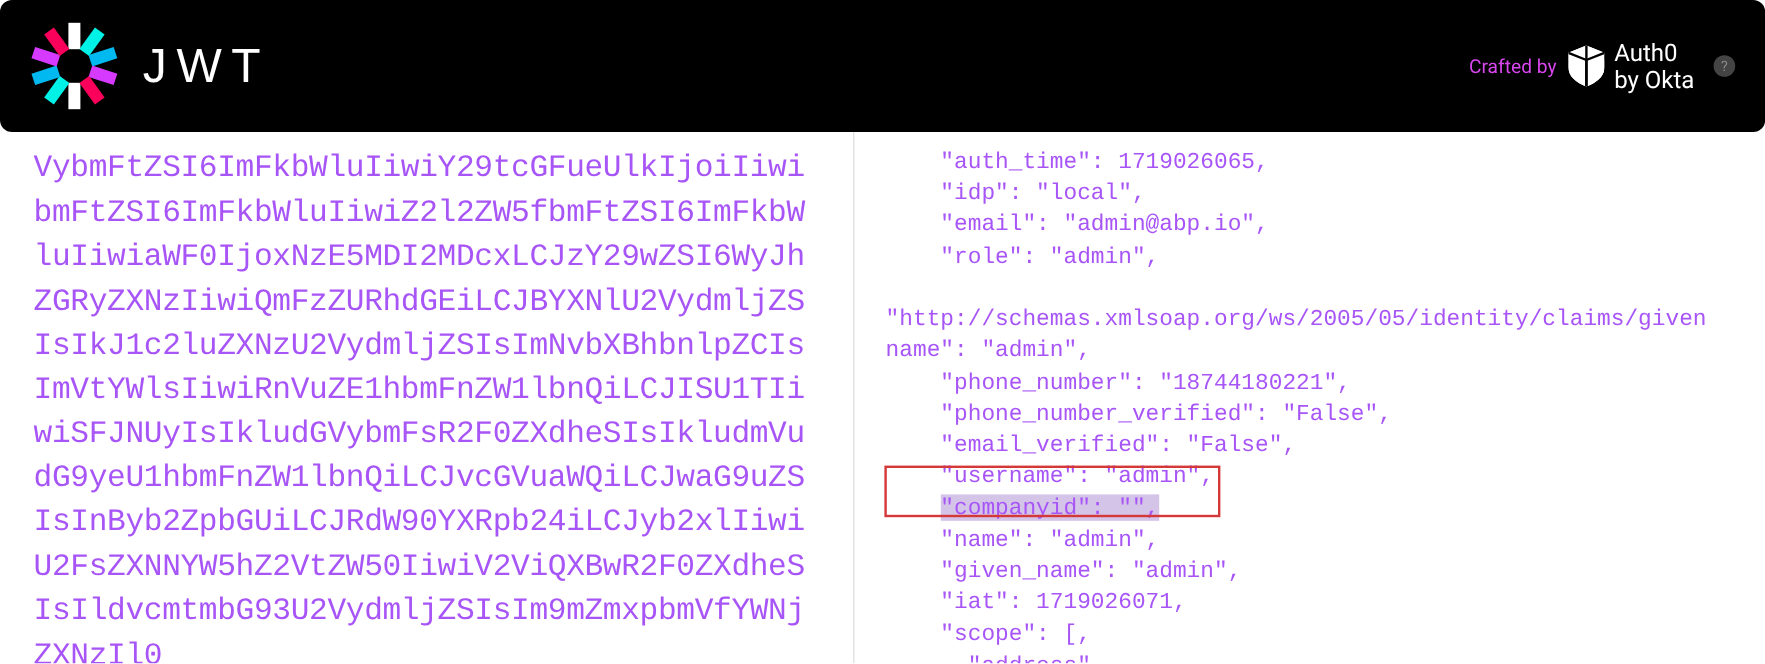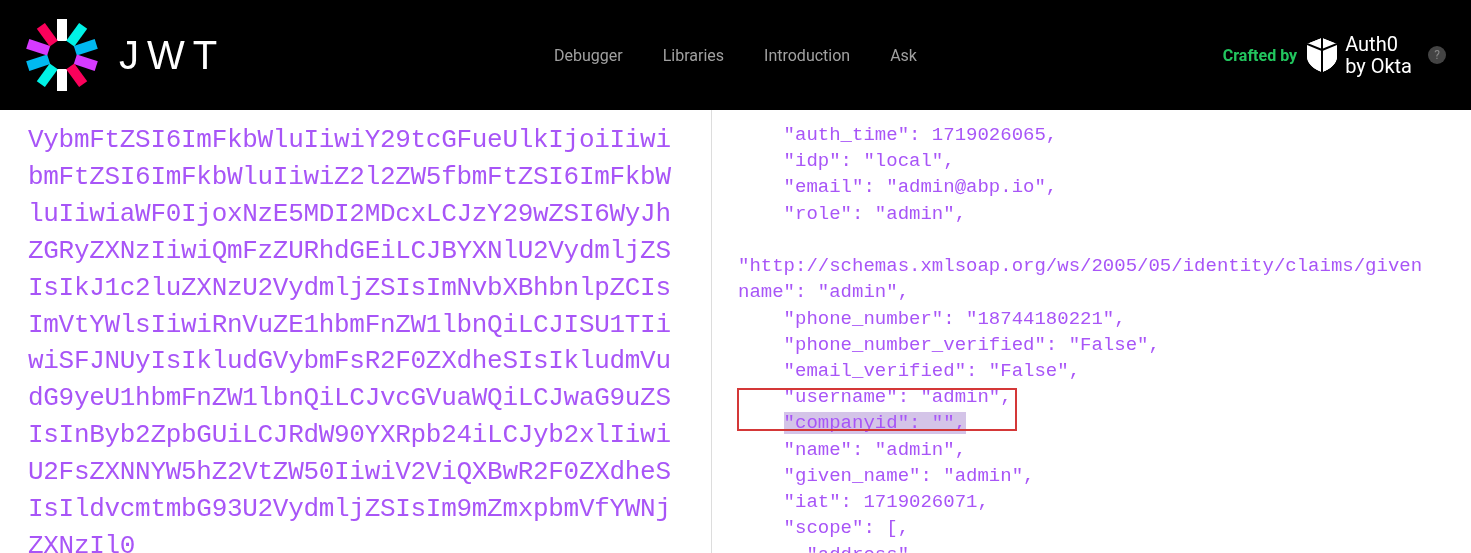--- a/index.html
+++ b/index.html
@@ -1,28 +1,28 @@
 <!DOCTYPE html>
 <html><head>
   <meta charset="utf-8">
   <style>
     * { margin: 0; padding: 0; box-sizing: border-box; }
     body { font-family: -apple-system, BlinkMacSystemFont, "Segoe UI", Roboto, sans-serif; background: #fff; width: 1471px; }
     
     
-    .header { background: #000; height: 110px; display: flex; align-items: center; padding: 0 25px; position: relative; }
+    .header { background: #000; height: 110px; display: flex; align-items: center; padding: 0 25px; position: relative; border-radius: 10px; }
     .logo-group { display: flex; align-items: center; gap: 20px; }
     .logo-mark svg { display: block; }
     .logo-text { font-size: 40px; font-weight: 400; color: #fff; letter-spacing: 8px; font-family: Arial, sans-serif; }
     
     .nav { position: absolute; left: 50%; transform: translateX(-50%); display: flex; gap: 40px; }
     .nav-item { color: #a0a0a0; font-size: 16px; cursor: pointer; }
     
     .crafted { position: absolute; right: 25px; display: flex; align-items: center; gap: 10px; }
-    .crafted-text { color: #22c55e; font-size: 16px; font-weight: 700; }
+    .crafted-text { color: #d946ef; font-size: 16px; font-weight: 400; }
     .okta-logo { display: flex; align-items: center; gap: 8px; }
     .okta-text-group { color: #fff; font-size: 20px; line-height: 1.1; }
     .help-icon { width: 18px; height: 18px; border-radius: 50%; background: #444; color: #888; font-size: 12px; display: flex; align-items: center; justify-content: center; margin-left: 6px; }
     
     
     .content { display: flex; height: 443px; }
     .left-pane { width: 712px; padding: 12px 28px; overflow: hidden; border-right: 1px solid #ddd; }
     .right-pane { flex: 1; padding: 12px 28px 12px 26px; overflow: hidden; position: relative; }
     
     .token-text { font-family: "Courier New", Consolas, monospace; font-size: 26px; line-height: 1.42; color: #a855f7; word-break: break-all; letter-spacing: -0.3px; }
@@ -57,26 +57,20 @@
           <g transform="rotate(144)">
               <rect x="-5" y="-36" width="10" height="22" fill="#fb015b"></rect>
               <rect x="-5" y="14" width="10" height="22" fill="#fb015b"></rect>
             </g>
         </g>
       </svg>
     </span>
     <span class="logo-text">JWT</span>
   </div>
 
-  <nav class="nav">
-    <span class="nav-item">Debugger</span>
-    <span class="nav-item">Libraries</span>
-    <span class="nav-item">Introduction</span>
-    <span class="nav-item">Ask</span>
-  </nav>
 
   <div class="crafted">
     <span class="crafted-text">Crafted by</span>
     <div class="okta-logo">
       <svg width="30" height="34" viewBox="0 0 30 34">
         <path d="M15 0 L30 6 L30 18 Q30 28 15 34 Q0 28 0 18 L0 6 Z" fill="#fff"></path>
         <path d="M15 0 L15 34 Q0 28 0 18 L0 6 Z" fill="#000"></path>
         <path d="M15 0 L30 6 L30 18 Q30 28 15 34 L15 17 L30 12 L30 6 Z" fill="#fff"></path>
         <path d="M15 17 L0 12 L0 18 Q0 28 15 34 Z" fill="#fff"></path>
         <path d="M15 0 L0 6 L0 12 L15 17 Z" fill="#fff"></path>

